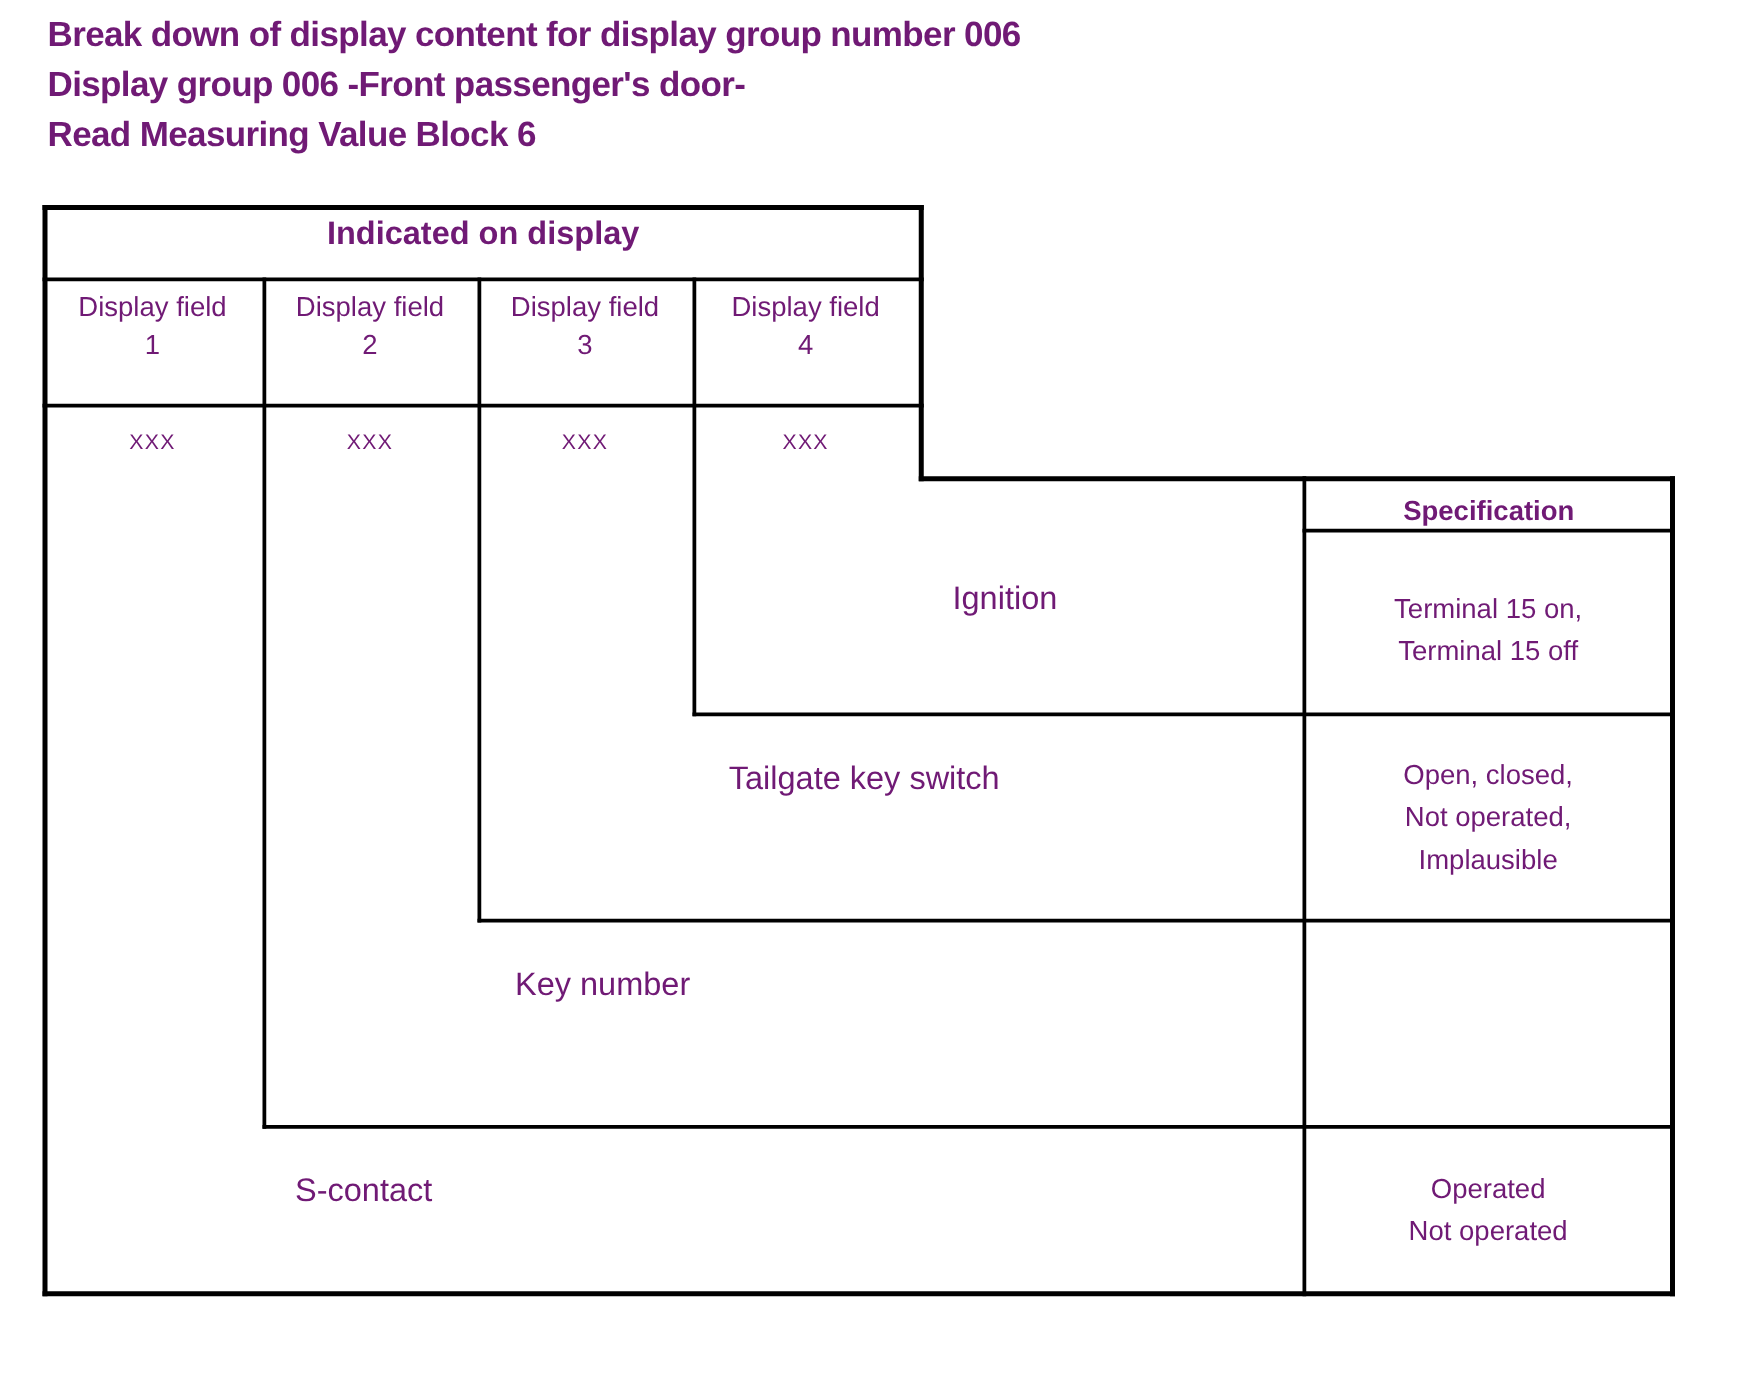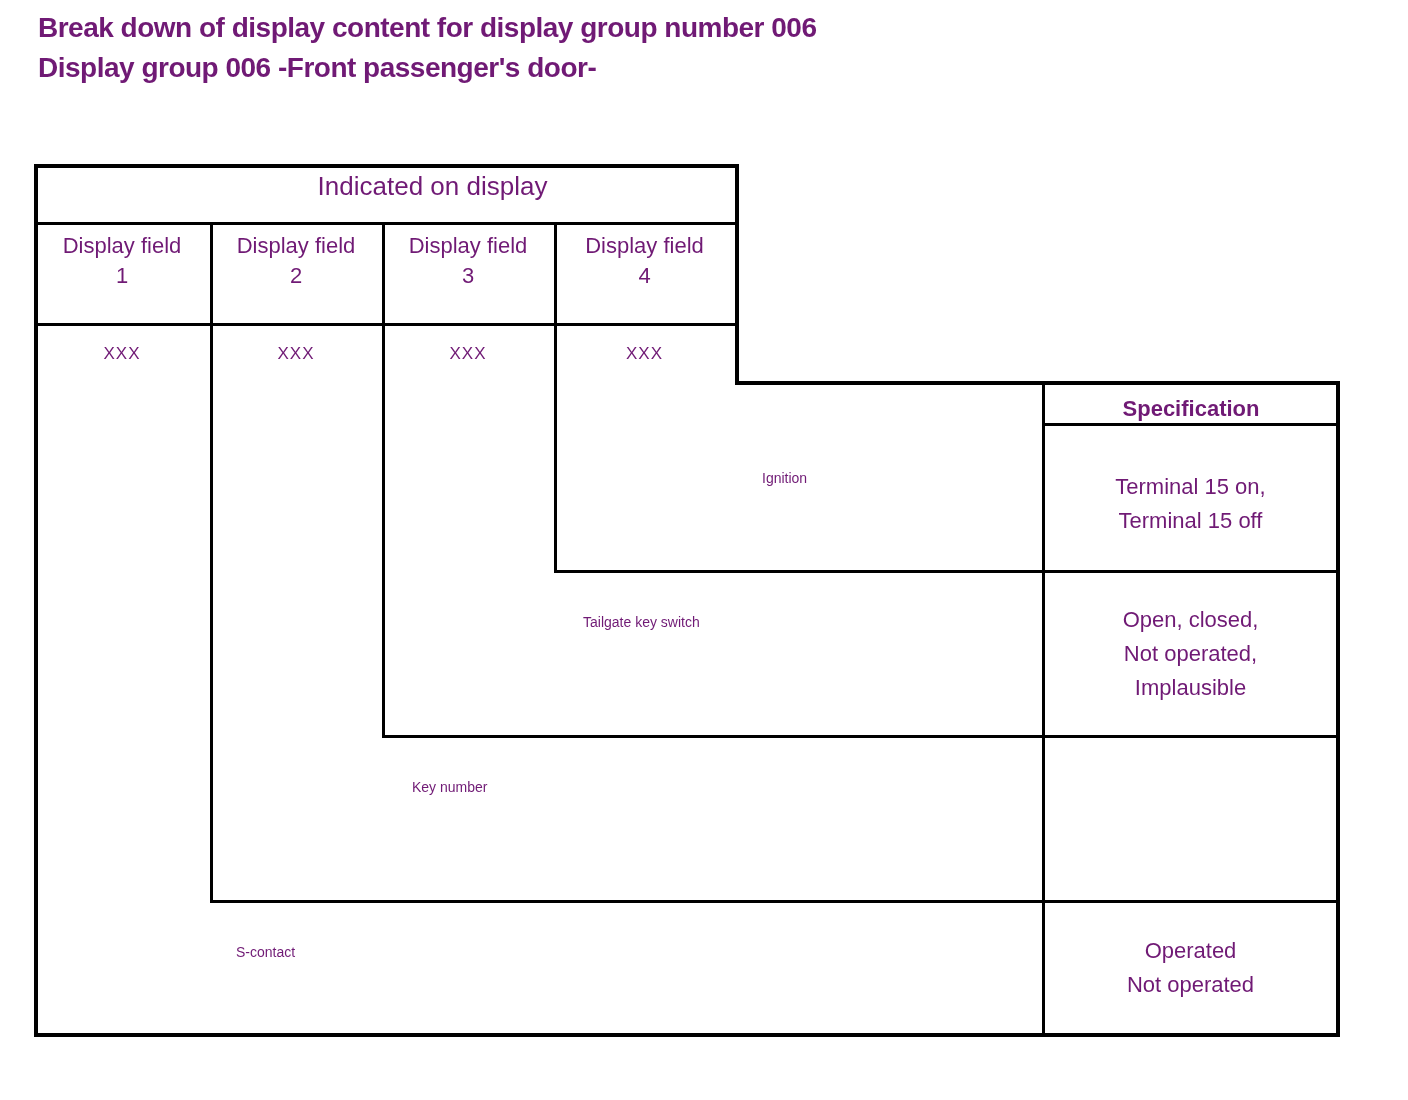--- a/index.html
+++ b/index.html
@@ -38,22 +38,21 @@
     align-items: center;
     justify-content: center;
     text-align: center;
   }
   #indicated-header {
     left: 34px;
     top: 164px;
     width: 705px;
     height: 44px;
     font-size: 26px;
-    font-weight: normal;
-    margin-left: 46px;
+    font-weight: bold;
   }
   .col-header {
     top: 226px;
     height: 72px;
     flex-direction: column;
     justify-content: flex-start;
     padding-top: 5px;
     font-size: 22px;
     line-height: 30px;
   }
@@ -70,21 +69,21 @@
   #spec-header {
     left: 1042px;
     top: 381px;
     width: 298px;
     height: 56px;
     font-size: 22px;
     font-weight: bold;
   }
   .row-label {
     position: absolute;
-    font-size: 14px;
+    font-size: 26px;
     line-height: 26px;
     white-space: nowrap;
   }
   #row-label-0 { left: 762px; top: 465px; }
   #row-label-1 { left: 583px; top: 609px; }
   #row-label-2 { left: 412px; top: 774px; }
   #row-label-3 { left: 236px; top: 939px; }
   .spec-cell {
     position: absolute;
     left: 1045px;
@@ -103,20 +102,21 @@
   #spec-cell-3 { top: 903px; height: 130px; }
 </style>
 </head>
 <body>
 
 <div id="page">
 
   <div id="title-block">
     <div class="title-line">Break down of display content for display group number 006</div>
     <div class="title-line">Display group 006 -Front passenger's door-</div>
+    <div class="title-line">Read Measuring Value Block 6</div>
   </div>
 
   <div class="ln" style="left:34px; top:164px; width:705px; height:4px;"></div>
   <div class="ln" style="left:34px; top:222px; width:705px; height:3px;"></div>
   <div class="ln" style="left:34px; top:323px; width:705px; height:3px;"></div>
   <div class="ln" style="left:735px; top:381px; width:605px; height:4px;"></div>
   <div class="ln" style="left:1042px; top:423px; width:298px; height:3px;"></div>
   <div class="ln" style="left:554px; top:570px; width:786px; height:3px;"></div>
   <div class="ln" style="left:382px; top:735px; width:958px; height:3px;"></div>
   <div class="ln" style="left:210px; top:900px; width:1130px; height:3px;"></div>

